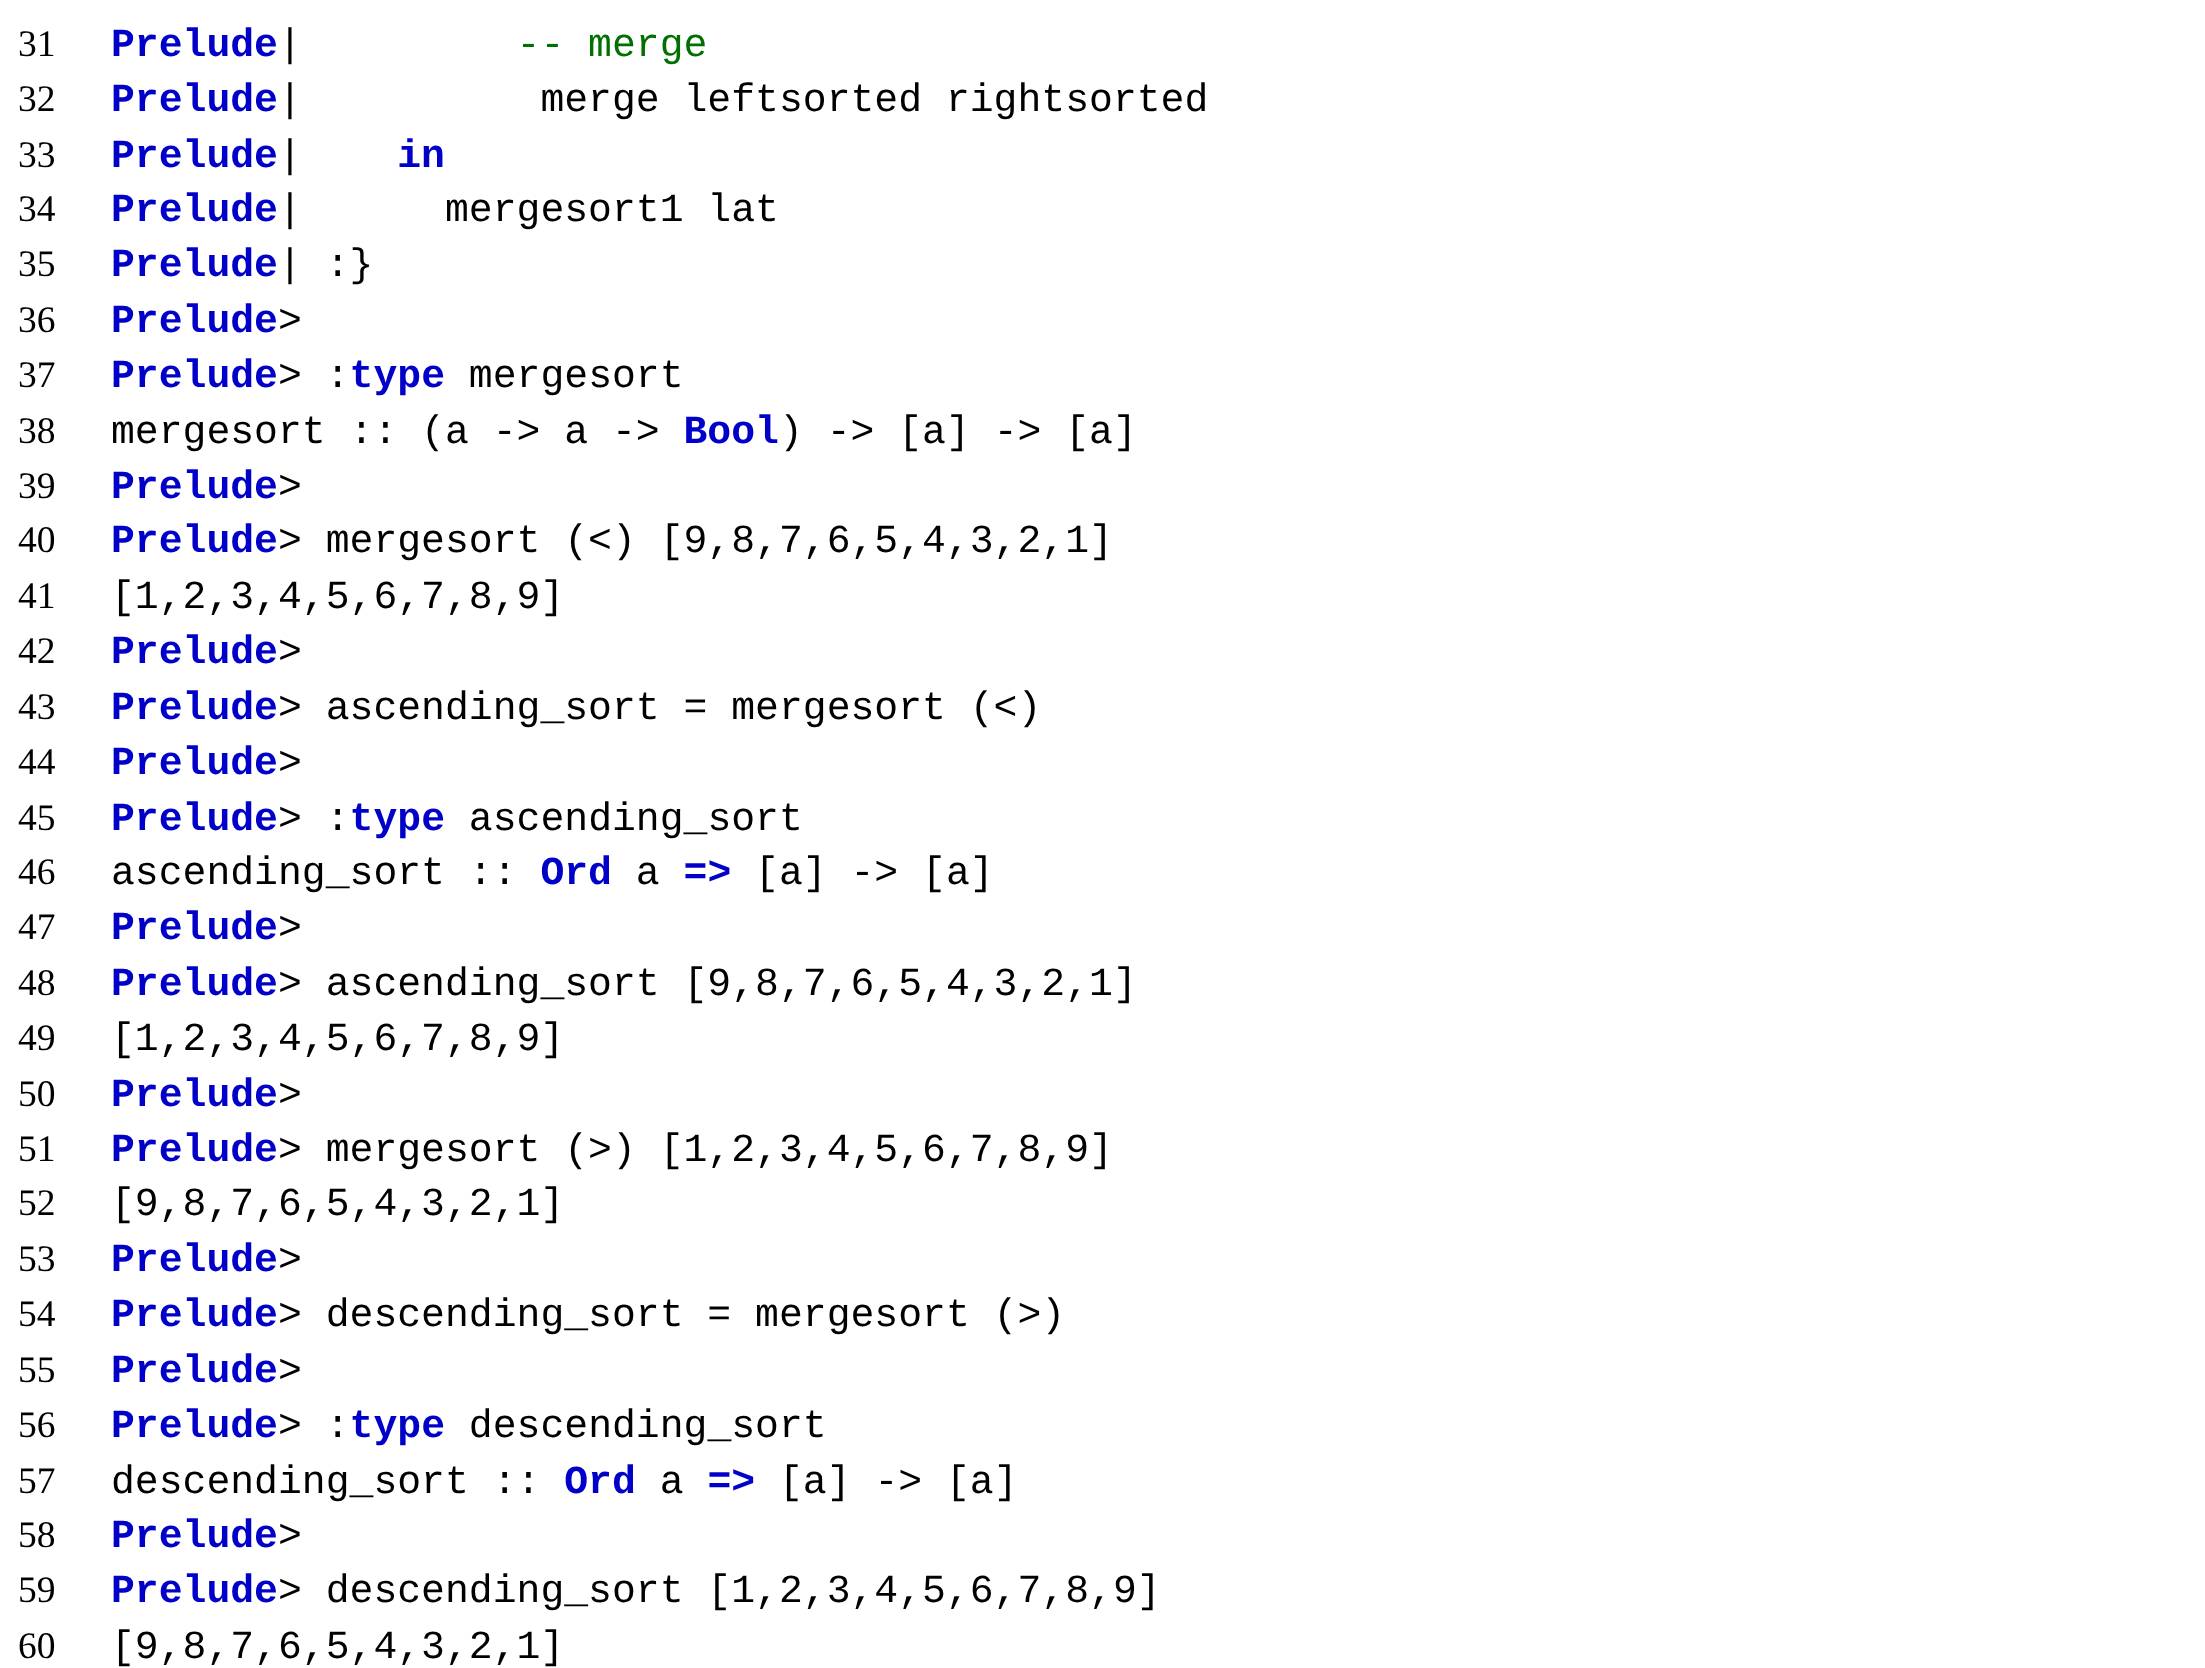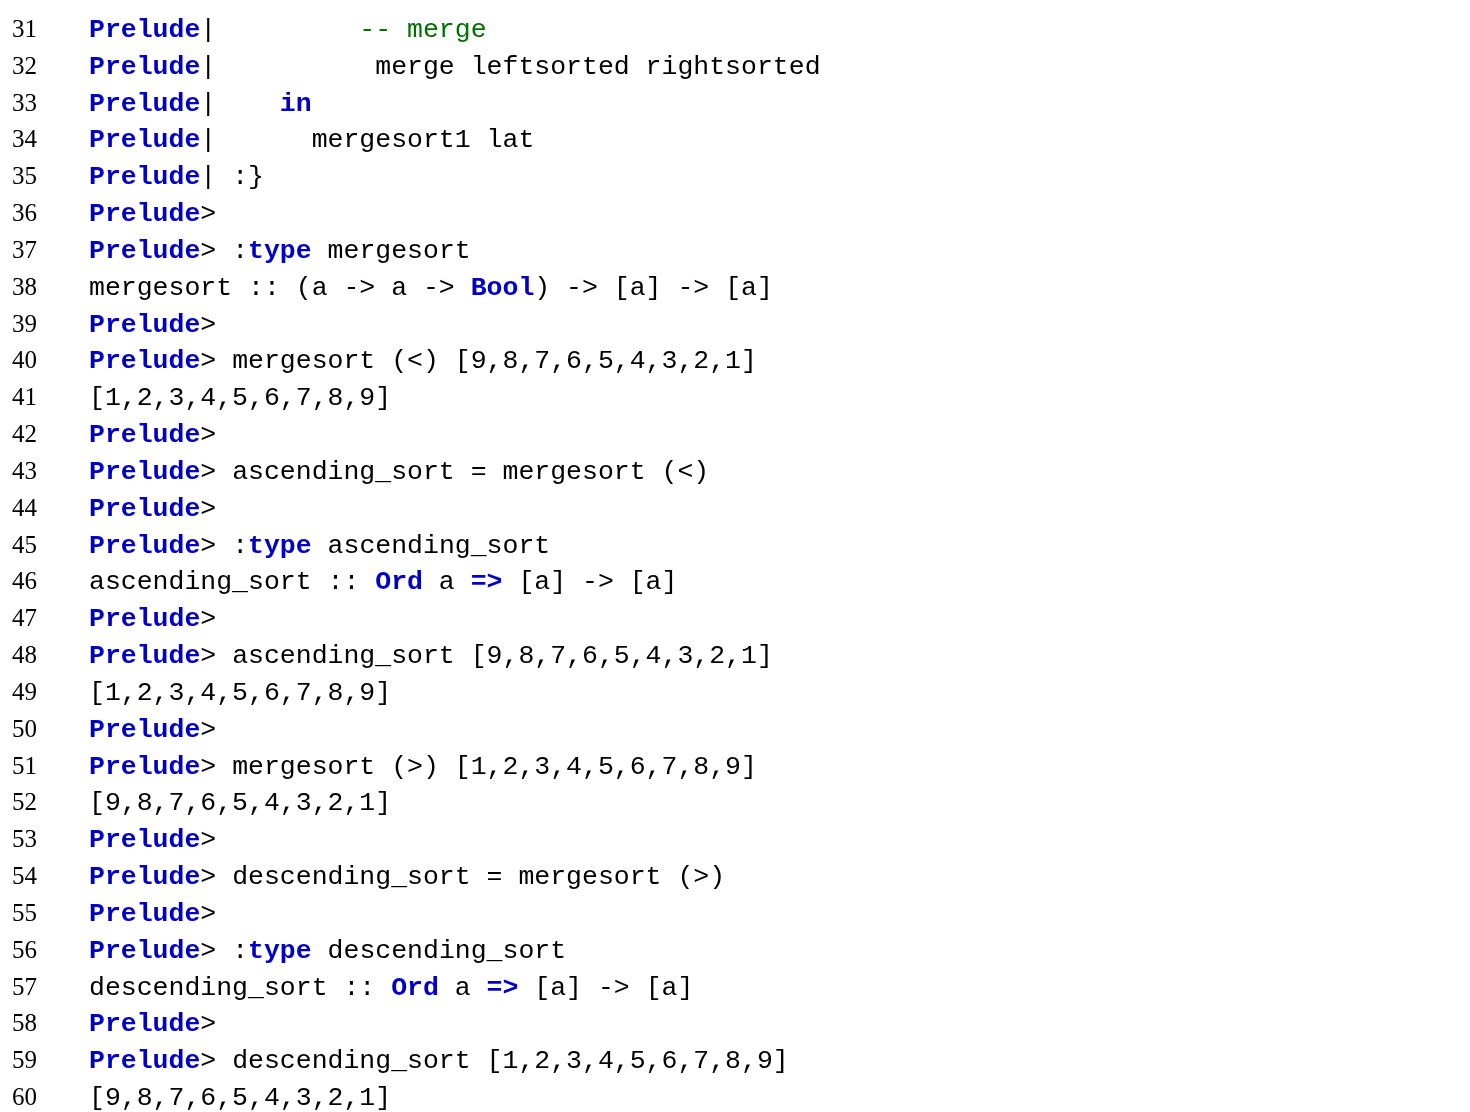--- a/index.html
+++ b/index.html
@@ -27,21 +27,20 @@
     color: #000000;
     font-family: "Palatino Linotype", "Book Antiqua", Palatino, serif;
     font-size: 25px;
     padding-right: 14px;
     flex-shrink: 0;
     user-select: none;
   }
   .code {
     font-family: "Courier New", Courier, monospace;
     font-size: 26.5px;
-    margin-left: 15px;
   }
   .kw {
     color: #0000c8;
     font-weight: bold;
   }
   .kw2 {
     color: #0000c8;
     font-weight: bold;
     text-align: right;
   }

